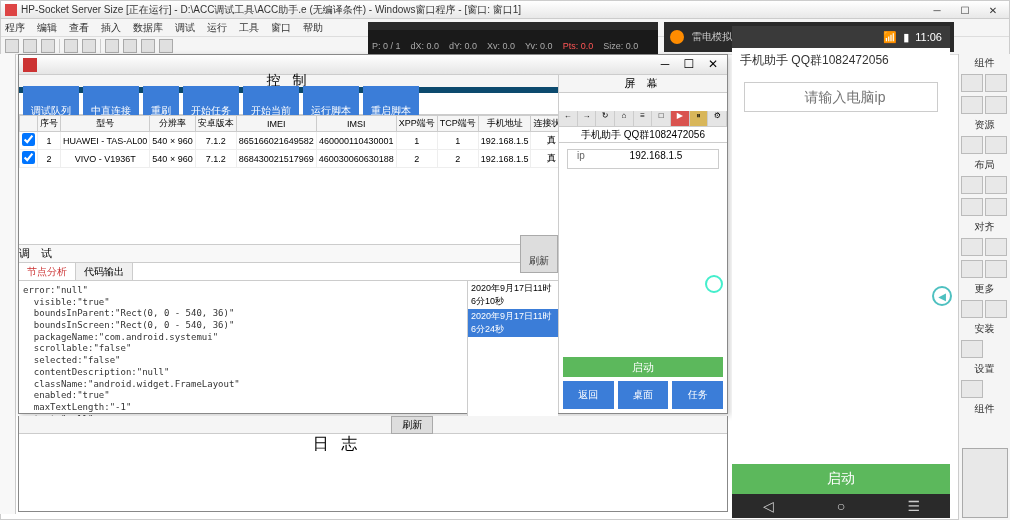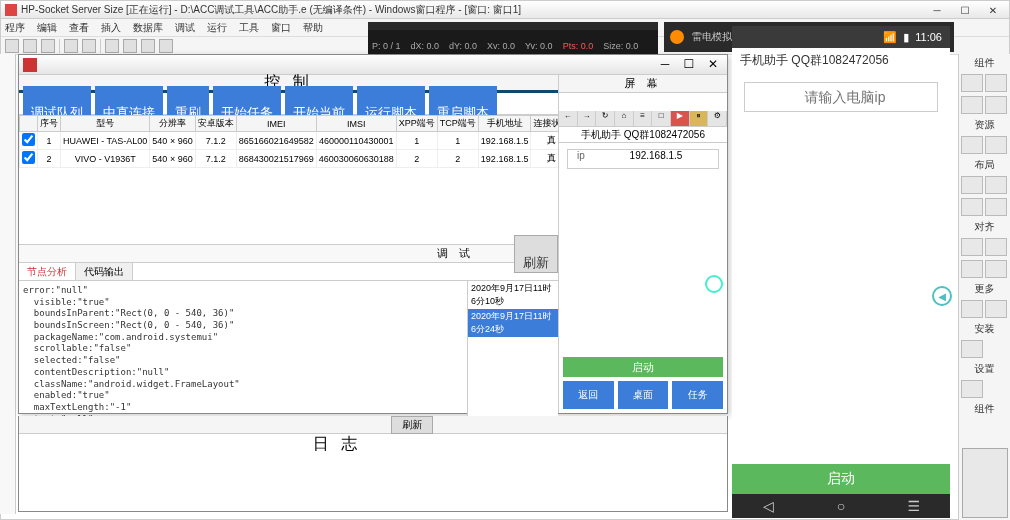--- a/index.html
+++ b/index.html
@@ -30,32 +30,32 @@
 .dialog { position: absolute; left: 18px; top: 54px; width: 710px; height: 360px; background: #fff; border: 1px solid #888; box-shadow: 2px 2px 6px rgba(0,0,0,0.2); }
 .dialog-titlebar { height: 20px; background: linear-gradient(#fff,#e5e5e5); border-bottom: 1px solid #ccc; display: flex; align-items: center; padding: 0 4px; }
 .dialog-titlebar .icon { width: 14px; height: 14px; background: #c33; margin-right: 4px; }
 .dialog-controls { position: absolute; right: 2px; top: 0; display: flex; }
 .dialog-controls .win-btn { width: 24px; height: 18px; font-size: 12px; }
 
 .dialog-body { display: flex; height: calc(100% - 20px); }
 .dialog-left { width: 540px; display: flex; flex-direction: column; border-right: 1px solid #ccc; }
 .dialog-right { flex: 1; display: flex; flex-direction: column; }
 
-.section-header { height: 18px; background: #f5f5f5; border-bottom: 3px solid #0c4a6e; display: flex; align-items: center; justify-content: center; font-size: 16px; letter-spacing: 4px; }
+.section-header { height: 18px; background: #f5f5f5; border-bottom: 6px solid #0c4a6e; display: flex; align-items: center; justify-content: center; font-size: 14px; letter-spacing: 4px; }
 .btn-row { height: 22px; display: flex; gap: 4px; padding: 2px 4px; align-items: center; border-bottom: 1px solid #ccc; }
-.blue-btn { background: #3b7dd8; color: #fff; border: none; padding: 18px 8px; font-size: 13px; cursor: pointer; height: 18px; }
+.blue-btn { background: #3b7dd8; color: #fff; border: none; padding: 18px 8px; font-size: 10px; cursor: pointer; height: 18px; }
 
 .grid-area { flex: 0 0 130px; overflow: auto; background: #fff; border-bottom: 1px solid #ccc; }
 .grid { width: 100%; border-collapse: collapse; font-size: 9px; }
 .grid th { background: #f5f5f5; border: 1px solid #ccc; padding: 1px 2px; font-weight: normal; white-space: nowrap; }
 .grid td { border: 1px solid #eee; padding: 1px 2px; text-align: center; white-space: nowrap; }
 .grid td.chk { width: 14px; }
 
 .debug-section { flex: 1; display: flex; flex-direction: column; }
-.debug-header { height: 18px; display: flex; align-items: center; justify-content: flex-end; gap: 40px; border-bottom: 1px solid #ccc; background: #f8f8f8; font-size: 11px; }
+.debug-header { height: 18px; display: flex; align-items: center; justify-content: space-between; gap: 40px; border-bottom: 1px solid #ccc; background: #f8f8f8; font-size: 11px; }
 .debug-header span { letter-spacing: 4px; }
 .debug-tabs { height: 18px; display: flex; border-bottom: 1px solid #ccc; }
 .debug-tab { padding: 2px 8px; font-size: 10px; border-right: 1px solid #ccc; background: #f0f0f0; cursor: pointer; }
 .debug-tab.active { background: #fff; color: #c33; }
 .debug-body { flex: 1; display: flex; overflow: hidden; }
 .debug-text { flex: 1; overflow: auto; padding: 4px; font-size: 9px; line-height: 1.3; color: #333; border-right: 1px solid #ccc; white-space: pre; font-family: monospace; }
 .debug-list { width: 90px; background: #fff; overflow: auto; }
 .debug-list-item { padding: 1px 3px; font-size: 9px; }
 .debug-list-item.sel { background: #3b7dd8; color: #fff; }
 

